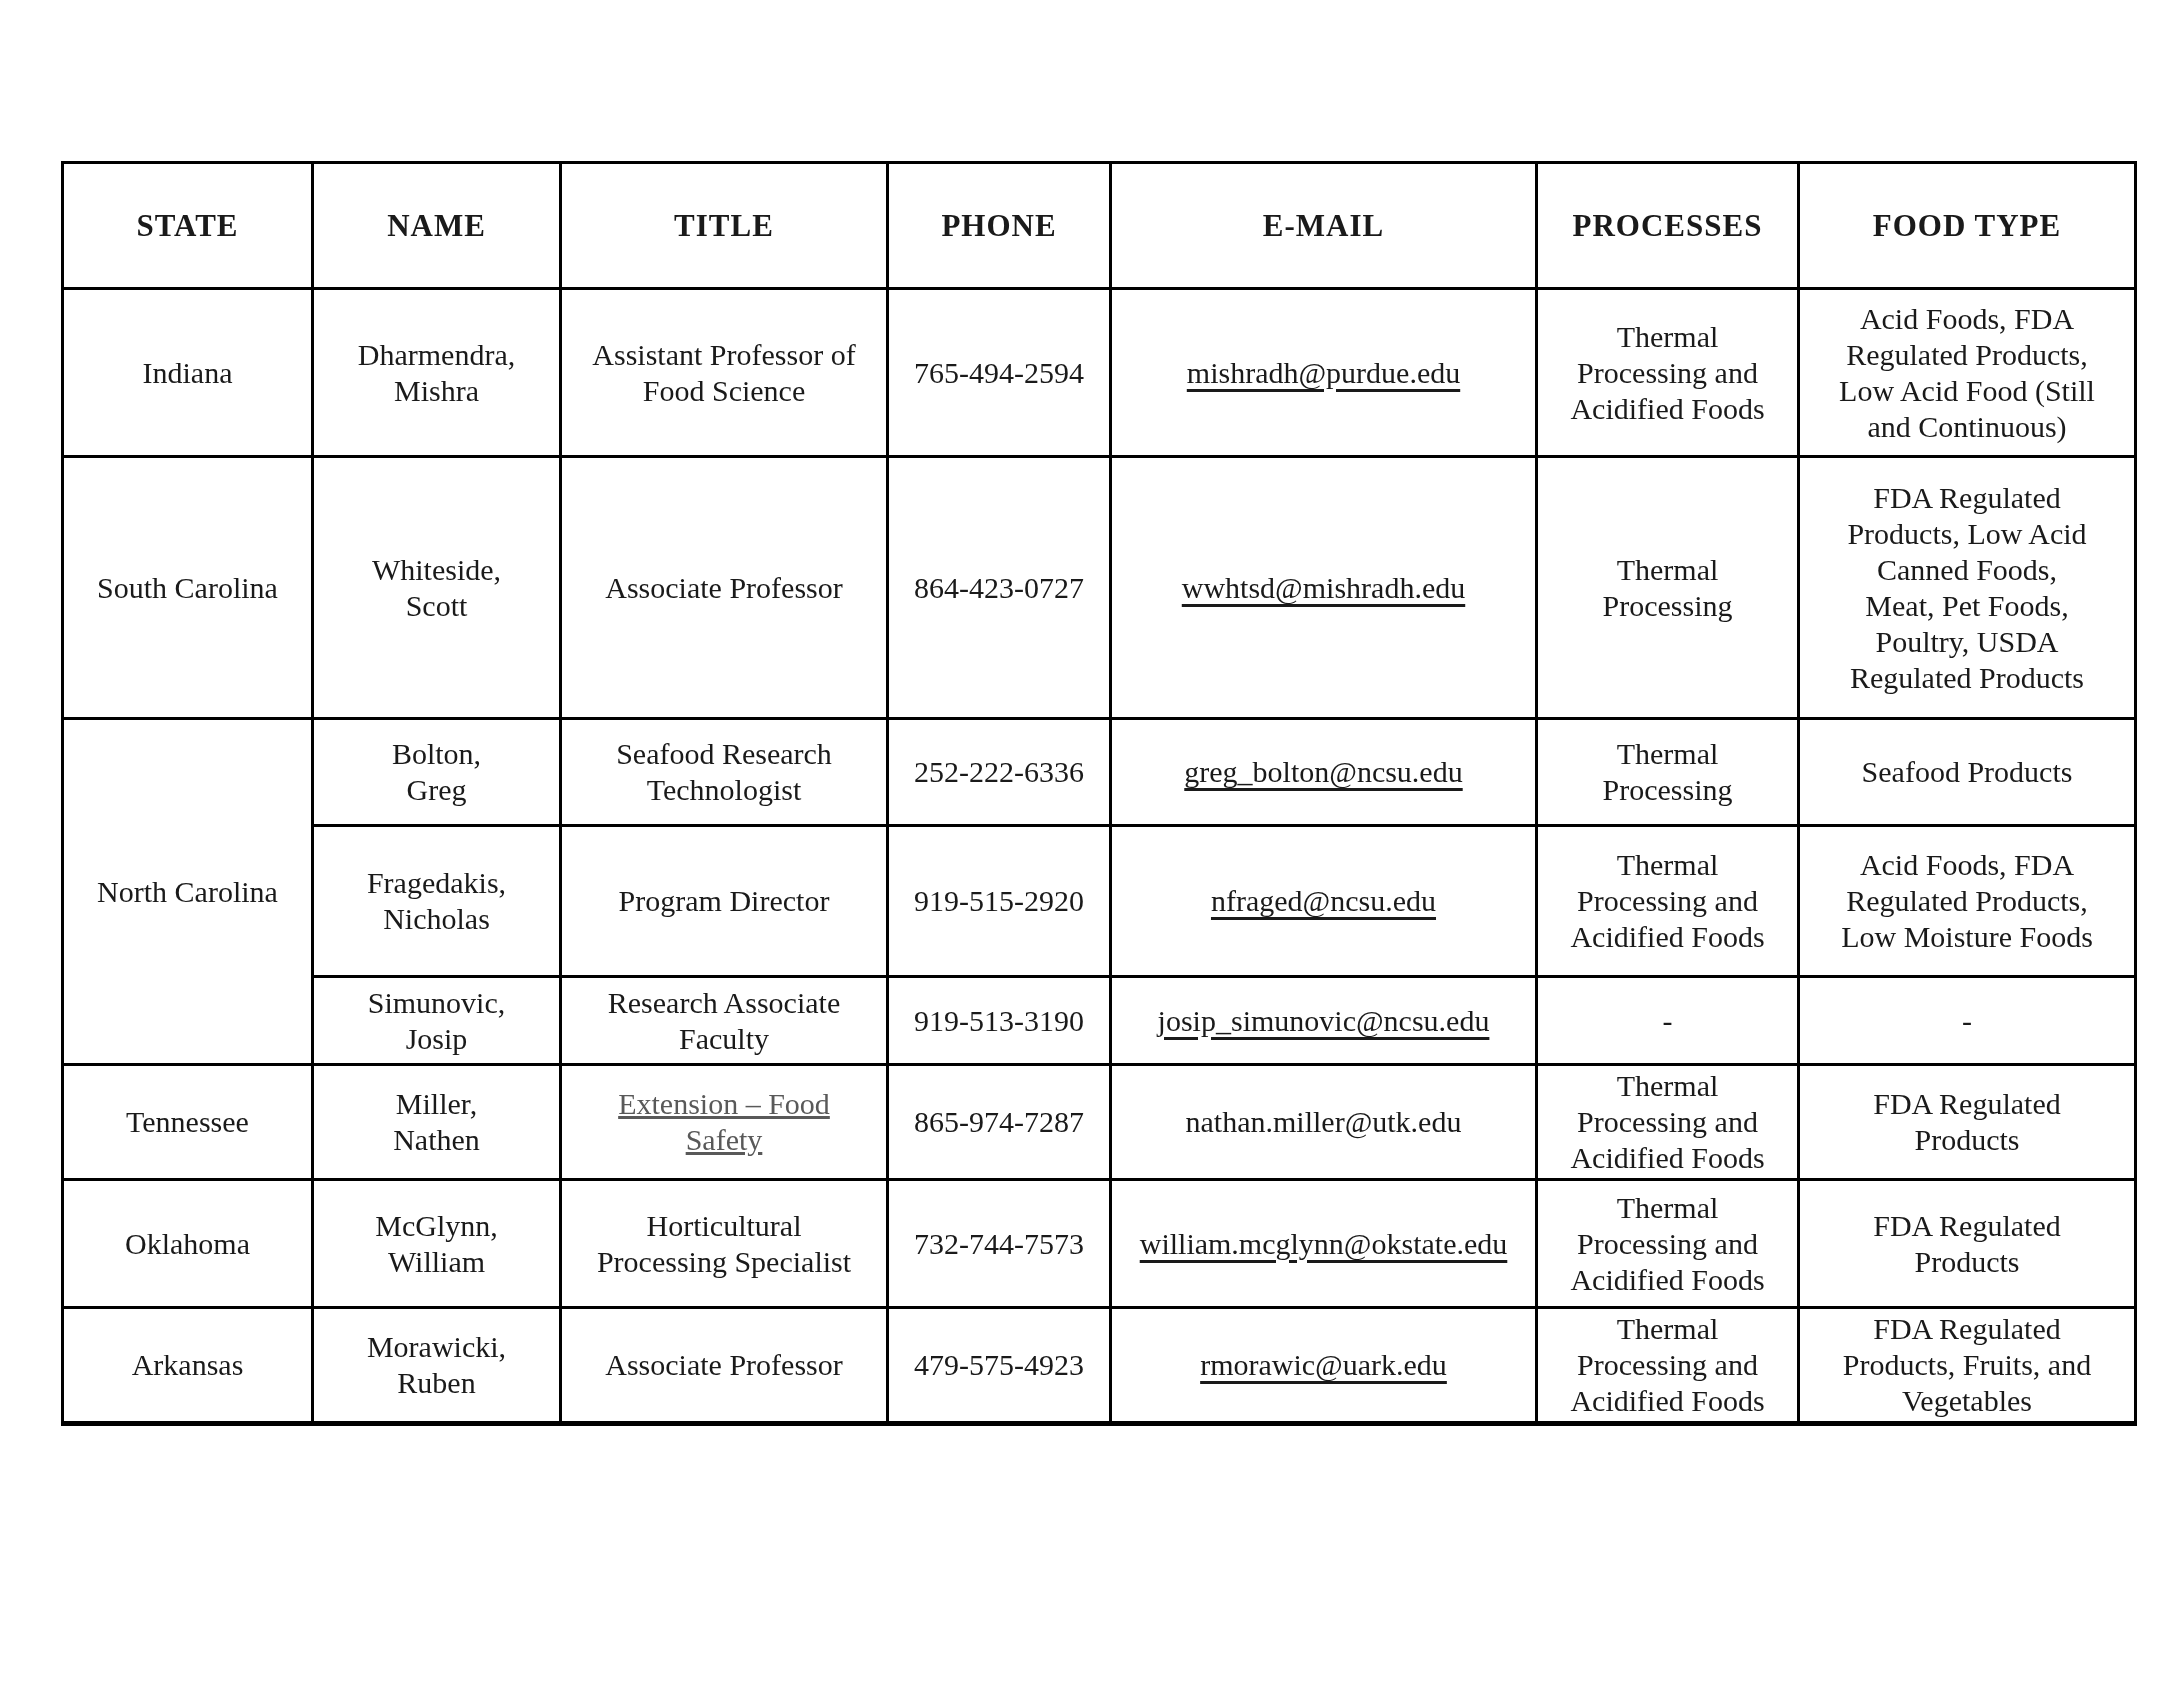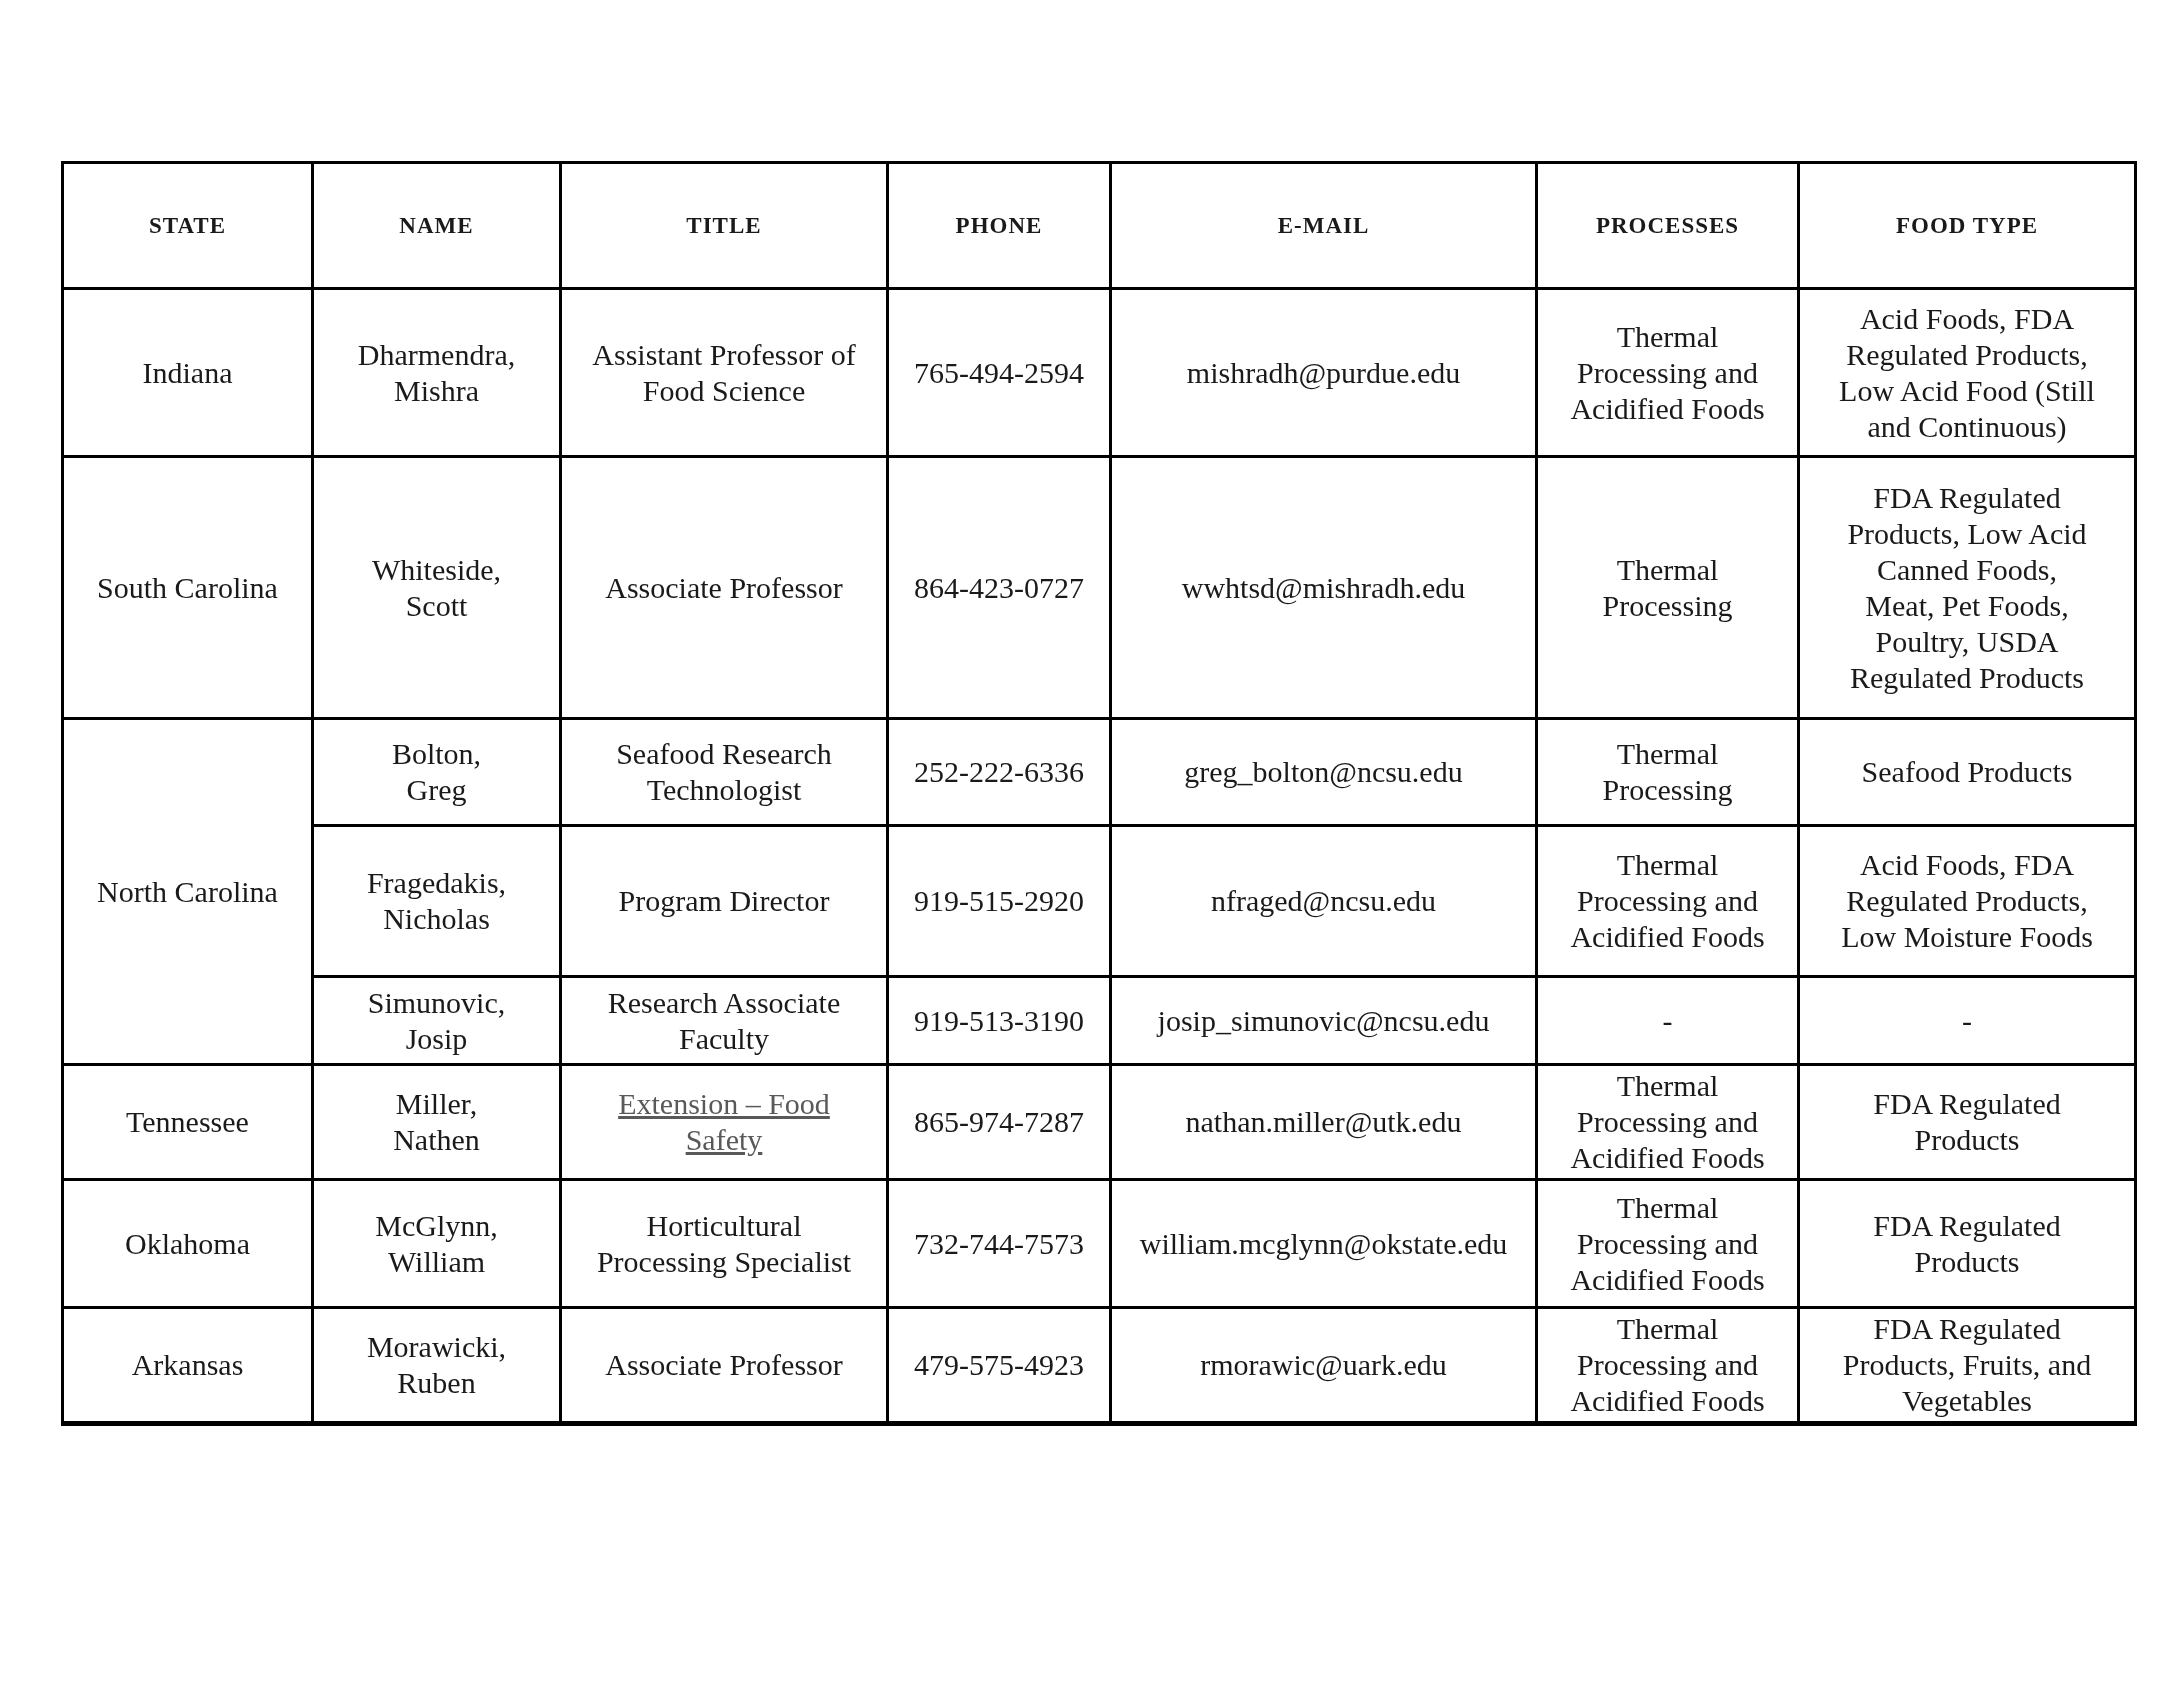--- a/index.html
+++ b/index.html
@@ -31,27 +31,28 @@
     text-align: center;
     vertical-align: middle;
     white-space: pre-line;
     padding: 2px 8px;
     font-size: 30px;
     line-height: 36px;
     overflow: hidden;
   }
   table.contacts th {
     font-weight: bold;
-    font-size: 23px;
+    font-size: 31px;
     letter-spacing: 1px;
   }
   td.state {
     font-weight: normal;
   }
   .email.underlined {
+    text-decoration: underline;
     text-decoration-thickness: 3px;
     text-underline-offset: 6px;
     color: inherit;
     cursor: pointer;
   }
   .muted {
     color: var(--muted-title, #595959);
     text-decoration: underline;
   }
 </style>

